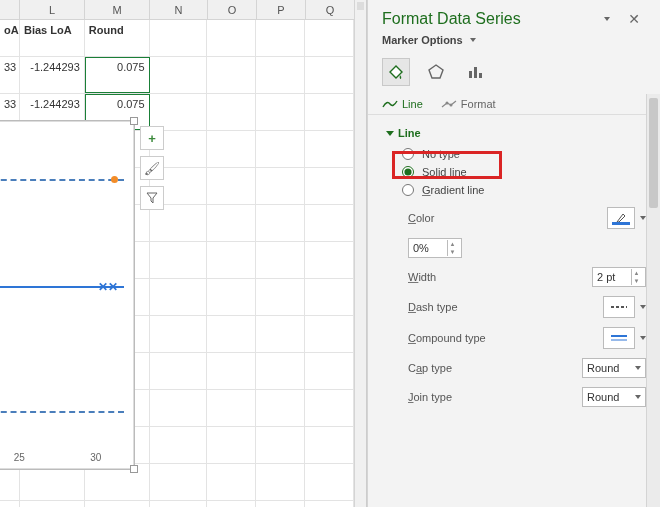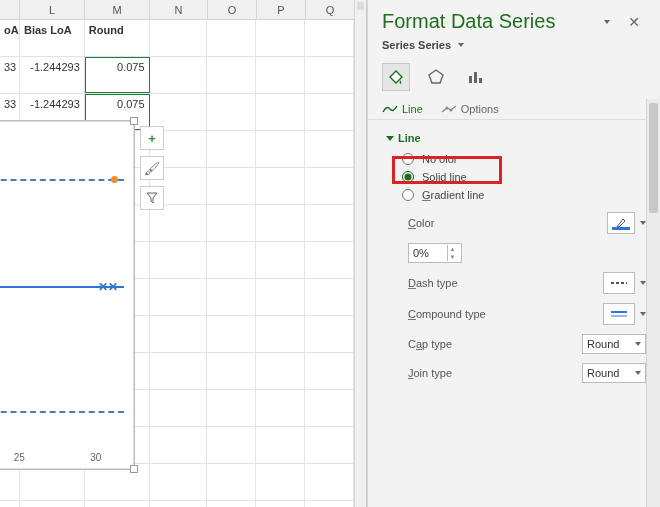--- a/index.html
+++ b/index.html
@@ -23,21 +23,21 @@
   .chartbox::before, .chartbox::after { content:""; position:absolute; width:6px; height:6px; border:1px solid #999; background:#fff; }
   .chartbox::before { top:-4px; right:-4px; }
   .chartbox::after { bottom:-4px; right:-4px; }
   .axis { position:absolute; bottom:6px; left:0; right:0; display:flex; justify-content:space-around; font-size:10px; color:#666; }
   .line { position:absolute; left:10px; right:10px; height:0; border-top: 2px dashed; }
   .marker { position:absolute; width:7px; height:7px; border-radius:50%; }
   .chartbtns { position:absolute; left:140px; top:126px; display:flex; flex-direction:column; gap:6px; }
   .cbtn { width:24px; height:24px; background:#fff; border:1px solid #ccc; display:flex; align-items:center; justify-content:center; font-size:13px; color:#666; }
   
   .pane-head { padding: 10px 14px 6px; display:flex; align-items:center; justify-content:space-between; }
-  .pane-title { font-family: "Segoe UI Light", "Segoe UI", sans-serif; font-size: 20px; color: #1e6e1e; font-weight: 300; }
+  .pane-title { font-family: "Segoe UI Light", "Segoe UI", sans-serif; font-size: 16px; color: #1e6e1e; font-weight: 300; }
   .x { font-size: 14px; color:#666; padding:0 6px; }
   .subhead { padding: 0 14px 8px; font-size:11px; color:#444; font-weight:bold; display:flex; align-items:center; gap:4px; }
   .icons { display:flex; gap:12px; padding:4px 14px 8px; align-items:center;}
   .ico { width:28px; height:28px; display:flex; align-items:center; justify-content:center; border:1px solid transparent; }
   .ico.sel2 { background:#e6e6e6; border-color:#c8c8c8; }
   .tabs { display:flex; gap:18px; padding:4px 14px; font-size:11px; border-bottom:1px solid #ddd; }
   .tab { display:flex; align-items:center; gap:4px; color:#666; }
   .tab.active { color:#1e6e1e; }
   .pane-body { position:relative; flex:1; overflow:hidden; }
   .pane-scroll { position:absolute; top:0; bottom:0; right:0; width:14px; background:#ebebeb; border-left:1px solid #d4d4d4; }
@@ -326,21 +326,21 @@
 
   <div class="right">
     <div class="pane-head">
       <div class="pane-title">Format Data Series</div>
       <div style="display:flex; gap:12px; align-items:flex-start;">
         <span class="caret" style="margin-top:6px;"></span>
         <span class="x">✕</span>
       </div>
     </div>
     <div class="subhead">
-      <span>Series Series</span>
+      <span>Marker Options</span>
       <span class="caret"></span>
     </div>
     <div class="icons">
       <div class="ico sel2">
         <svg width="18" height="18" viewBox="0 0 18 18">
             <path d="M3 9 L9 3 L15 9 L9 15 Z" fill="#fff" stroke="#1e6e1e" stroke-width="1.4"></path>
             <path d="M13 12 Q15 14 14 16 Q12 16 13 12" fill="#1e6e1e"></path>
           </svg>
       </div>
       <div class="ico">
@@ -364,32 +364,32 @@
               <path d="M1 8 Q5 1 8 5 Q11 9 15 2" fill="none" stroke="#1e6e1e" stroke-width="1.4"></path>
             </svg>
           <span>Line</span>
         </div>
         <div class="tab">
           <svg width="16" height="10" viewBox="0 0 16 10">
               <path d="M1 8 L6 4 L10 6 L15 2" fill="none" stroke="#888" stroke-width="1.2"></path>
               <circle cx="6" cy="4" r="1.5" fill="#888"></circle>
               <circle cx="10" cy="6" r="1.5" fill="#888"></circle>
             </svg>
-          <span>Options</span>
+          <span>Format</span>
         </div>
       </div>
 
       <div class="opts" style="position:relative;">
         <div class="sect">
           <span style="display:inline-block;width:0;height:0;border-left:4px solid transparent;border-right:4px solid transparent;border-top:5px solid #1e6e1e;"></span>
           <span style="font-weight:bold;">Line</span>
         </div>
         <label class="radio">
             <input type="radio" name="ln" style="">
-            <span>No olor</span>
+            <span>No type</span>
           </label>
         <label class="radio">
             <input type="radio" name="ln" checked="" style="">
             <span><span class="ul">S</span>olid line</span>
           </label>
         <label class="radio">
             <input type="radio" name="ln" style="">
             <span><span class="ul">G</span>radient line</span>
           </label>
         <div class="redbox" style="top:36px; left:24px; width:110px; height:28px;"></div>
@@ -410,20 +410,30 @@
         <div class="prow">
           <div class="spin">
             <span>0%</span>
             <span class="stepbtns">
                 <span>▲</span>
                 <span>▼</span>
               </span>
           </div>
         </div>
         <div class="prow">
+          <span class="plabel"><span class="ul">W</span>idth</span>
+          <div class="spin">
+            <span>2 pt</span>
+            <span class="stepbtns">
+                <span>▲</span>
+                <span>▼</span>
+              </span>
+          </div>
+        </div>
+        <div class="prow">
           <span class="plabel"><span class="ul">D</span>ash type</span>
           <div class="ctrl">
             <div class="iconbtn">
               <svg width="18" height="6" viewBox="0 0 18 6">
                   <line x1="1" y1="3" x2="17" y2="3" stroke="#555" stroke-width="2" stroke-dasharray="3 2"></line>
                 </svg>
             </div>
             <span class="caret"></span>
           </div>
         </div>

